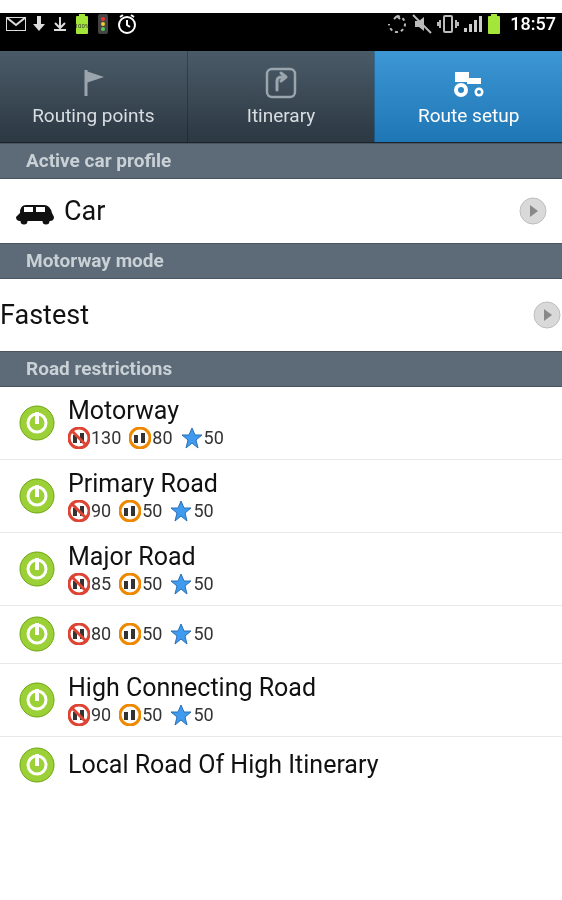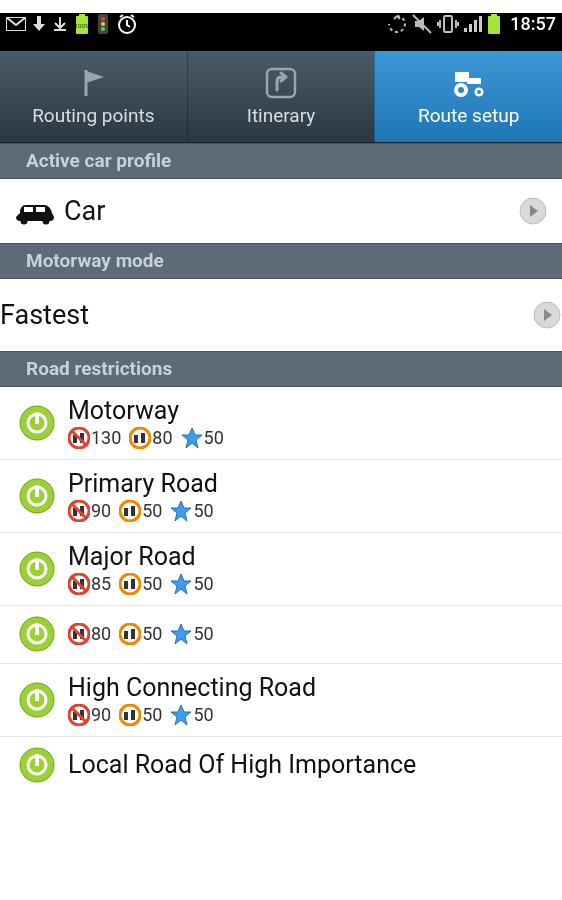--- a/index.html
+++ b/index.html
@@ -472,17 +472,17 @@
   <div class="restriction-row" style="border-bottom:none;">
     <span class="power">
       <svg width="38" height="38">
           <circle cx="19" cy="19" r="17" fill="#9bd037"></circle>
           <circle cx="19" cy="19" r="17" fill="none" stroke="#6ea50f" stroke-width="1"></circle>
           <circle cx="19" cy="19" r="9" fill="none" stroke="#fff" stroke-width="3"></circle>
           <rect x="17" y="8" width="4" height="12" fill="#fff"></rect>
         </svg>
     </span>
     <div class="content">
-      <div class="title">Local Road Of High Importance</div>
+      <div class="title">Local Road Of High Itinerary</div>
     </div>
   </div>
 
 </div>
 
 </body></html>

